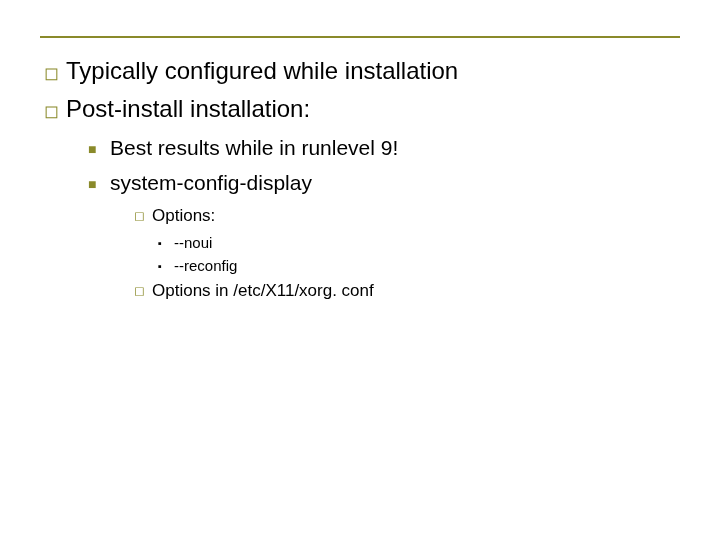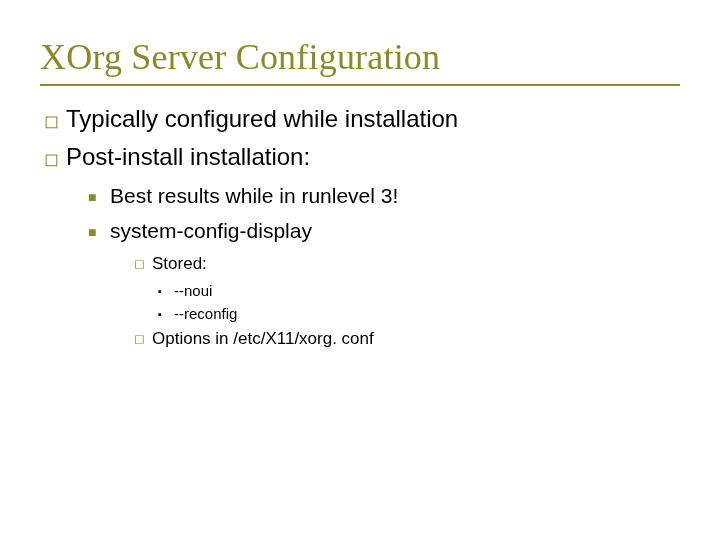--- a/index.html
+++ b/index.html
@@ -54,49 +54,48 @@
   .l4 > li { margin: 0 0 4px 0; font-size: 15px; line-height: 1.3; }
   .l4 > li > .bullet { color: #000; width: 16px; flex: 0 0 16px; font-size: 11px; padding-top: 3px; }
 
   .text { flex: 1 1 auto; }
 </style>
 </head>
 <body>
 
 <div class="slide">
 
-  <h1 class="title">XOrg Server Configuration</h1>
   <hr class="rule">
 
   <ul class="l1">
     <li>
       <span class="bullet">◻</span>
       <span class="text">Typically configured while installation</span>
     </li>
     <li>
       <span class="bullet">◻</span>
       <span class="text">Post-install installation:</span>
     </li>
   </ul>
 
   <ul class="l2">
     <li>
       <span class="bullet">■</span>
-      <span class="text">Best results while in runlevel 3!</span>
+      <span class="text">Best results while in runlevel 9!</span>
     </li>
     <li>
       <span class="bullet">■</span>
       <span class="text">system-config-display</span>
     </li>
   </ul>
 
   <ul class="l3">
     <li>
       <span class="bullet">◻</span>
-      <span class="text">Stored:</span>
+      <span class="text">Options:</span>
     </li>
   </ul>
 
   <ul class="l4">
     <li>
       <span class="bullet">▪</span>
       <span class="text">--noui</span>
     </li>
     <li>
       <span class="bullet">▪</span>

